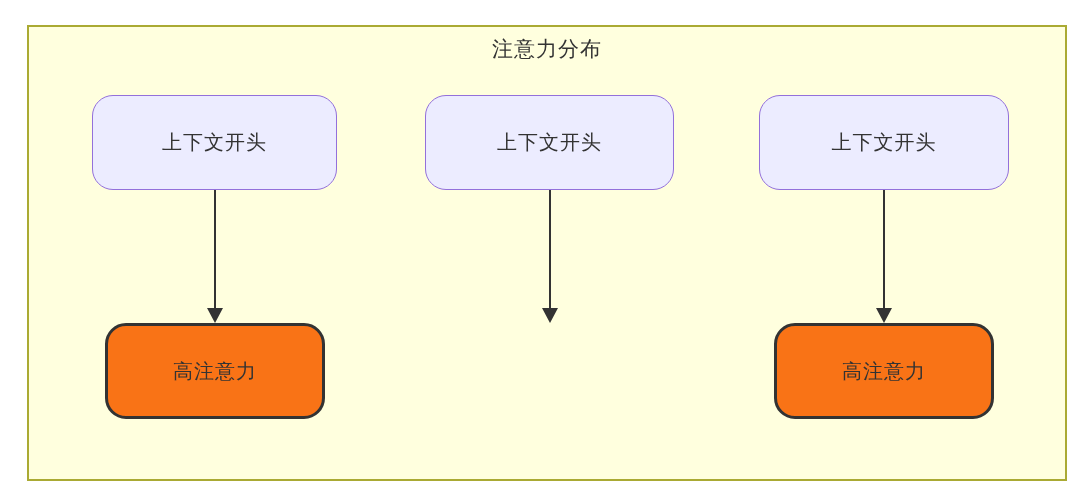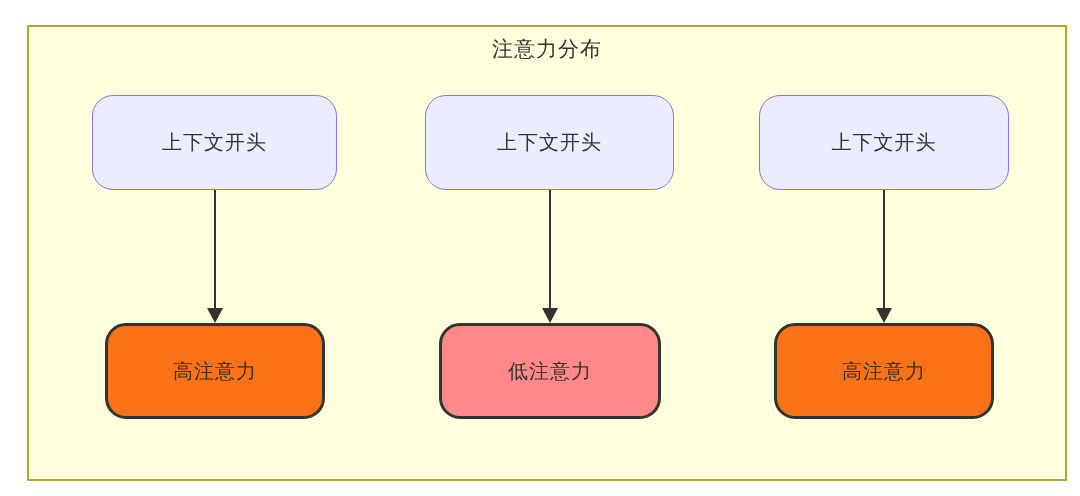--- a/index.html
+++ b/index.html
@@ -122,21 +122,18 @@
       <div class="arrow-head"></div>
     </div>
     <div class="arrow" id="arrow-c">
       <div class="arrow-line"></div>
       <div class="arrow-head"></div>
     </div>
 
     <div class="node node-bottom node-high" id="node-d">
       <span>高注意力</span>
     </div>
-    <div class="node node-bottom node-low" id="node-e">
-      <span>低注意力</span>
-    </div>
     <div class="node node-bottom node-high" id="node-f">
       <span>高注意力</span>
     </div>
 
   </div>
 </div>
 
 </body></html>

